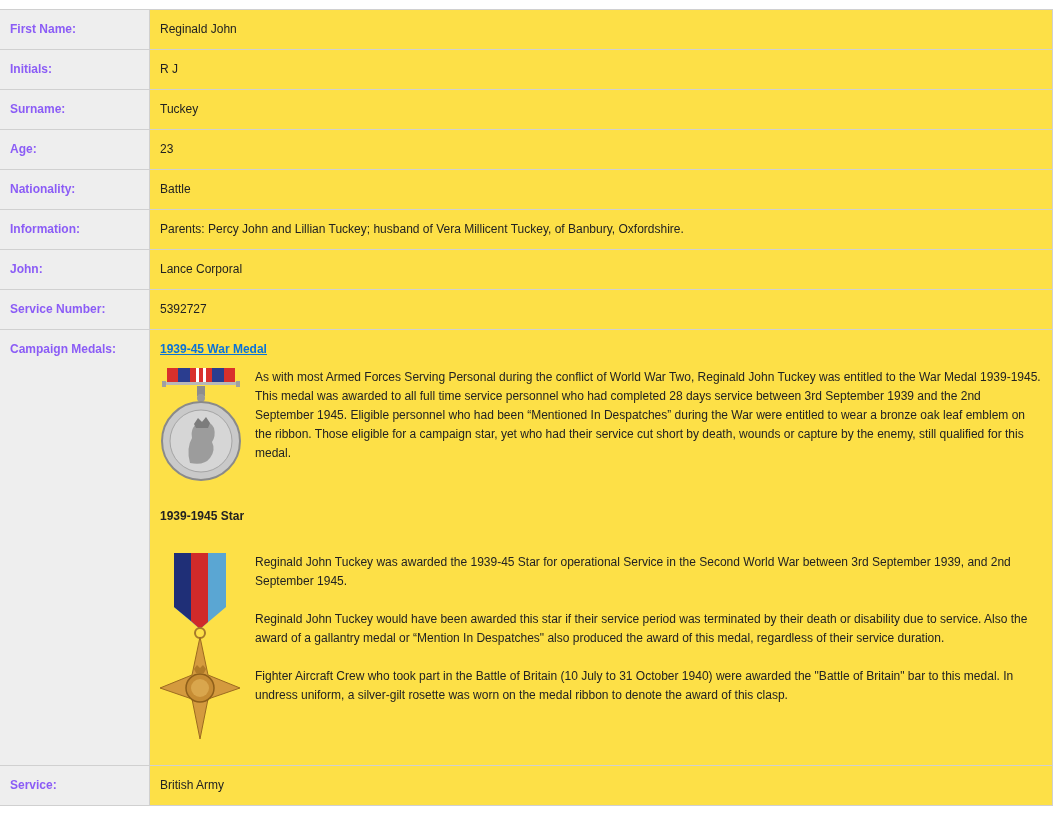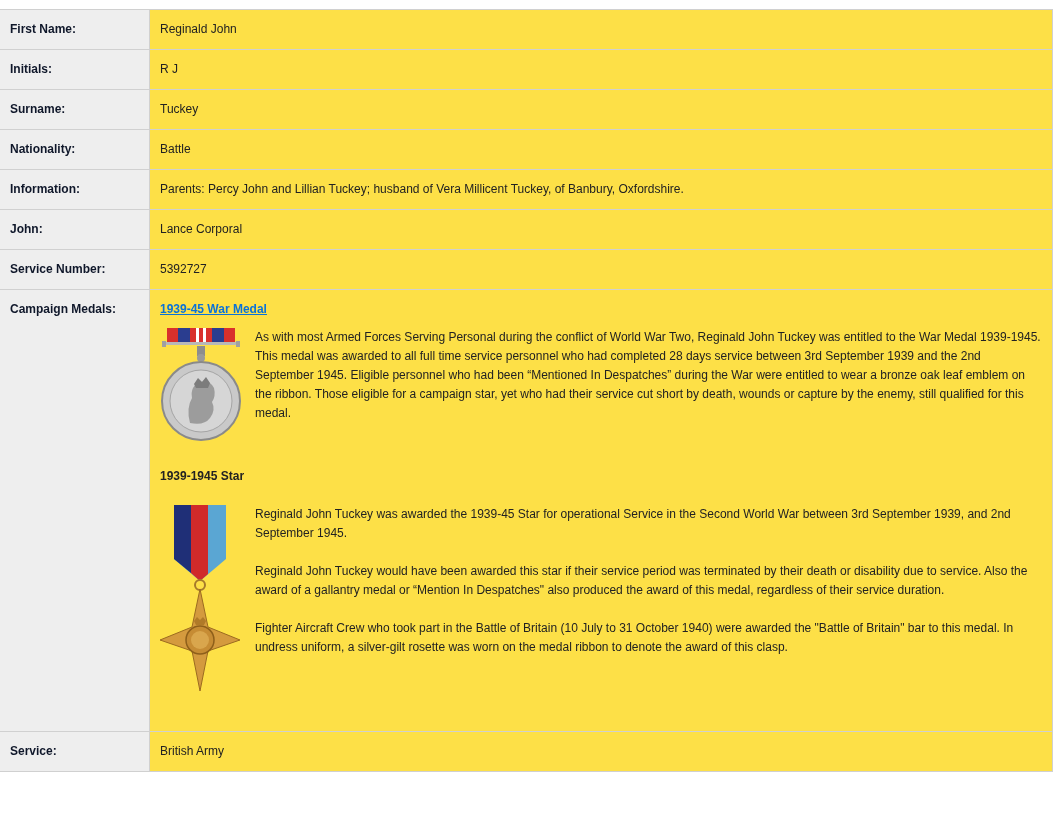--- a/index.html
+++ b/index.html
@@ -19,21 +19,21 @@
       border-bottom: 1px solid #d0d0d0;
       vertical-align: top;
       line-height: 19px;
     }
     td.label {
       width: 139px;
       background: #eeeeee;
       font-weight: bold;
       padding: 10px 0 10px 10px;
       border-right: 1px solid #d0d0d0;
-      color: #0f172a;
+      color: #8b5cf6;
     }
     td.value {
       padding: 10px 10px 10px 10px;
       background: #fde047;
       color: #222222;
     }
     tr.row { height: 40px; }
     tr.row td { height: 19px; }
     a.medal-link {
       color: #0a72d8; font-weight: bold; text-decoration: underline;
@@ -57,38 +57,42 @@
     </tr>
     <tr class="row">
       <td class="label">Initials:</td>
       <td class="value">R J</td>
     </tr>
     <tr class="row">
       <td class="label">Surname:</td>
       <td class="value">Tuckey</td>
     </tr>
     <tr class="row">
+      <td class="label">Age:</td>
+      <td class="value">23</td>
+    </tr>
+    <tr class="row">
       <td class="label">Nationality:</td>
       <td class="value">Battle</td>
     </tr>
     <tr class="row">
       <td class="label">Information:</td>
       <td class="value">Parents: Percy John and Lillian Tuckey; husband of Vera Millicent Tuckey, of Banbury, Oxfordshire.</td>
     </tr>
     <tr class="row">
       <td class="label">John:</td>
       <td class="value">Lance Corporal</td>
     </tr>
     <tr class="row">
       <td class="label">Service Number:</td>
       <td class="value">5392727</td>
     </tr>
     <tr>
       <td class="label">Campaign Medals:</td>
-      <td class="value" style="padding-bottom:34px;">
+      <td class="value" style="padding-bottom:20px;">
         <a class="medal-link">1939-45 War Medal</a>
 
         <div class="medal-block" style="margin-top:9px;">
           <div class="medal-img">
             <svg width="82" height="118" viewBox="0 0 82 118" xmlns="http://www.w3.org/2000/svg">
 
               <rect x="4" y="14" width="76" height="3" fill="#b8b8b8"></rect>
               <rect x="2" y="13" width="4" height="6" fill="#a0a0a0"></rect>
               <rect x="76" y="13" width="4" height="6" fill="#a0a0a0"></rect>
 
@@ -107,21 +111,21 @@
               <path d="M34 56 L38 50 L42 54 L46 49 L50 55 L48 60 L36 60 Z" fill="#7c7c7c"></path>
             </svg>
           </div>
           <div class="medal-text">
             <p>As with most Armed Forces Serving Personal during the conflict of World War Two, Reginald John Tuckey was entitled to the War Medal 1939-1945. This medal was awarded to all full time service personnel who had completed 28 days service between 3rd September 1939 and the 2nd September 1945. Eligible personnel who had been “Mentioned In Despatches” during the War were entitled to wear a bronze oak leaf emblem on the ribbon. Those eligible for a campaign star, yet who had their service cut short by death, wounds or capture by the enemy, still qualified for this medal.</p>
           </div>
         </div>
 
         <div class="star-title" style="margin-top:15px;">1939-1945 Star</div>
 
-        <div class="medal-block" style="margin-top:19px;">
+        <div class="medal-block" style="margin-top:27px;">
           <div class="medal-img">
             <svg width="82" height="186" viewBox="0 0 82 186" xmlns="http://www.w3.org/2000/svg">
 
               <path d="M14 0 L66 0 L66 54 L40 76 L14 54 Z" fill="#5aa6d3"></path>
               <path d="M14 0 L31 0 L31 68 L14 54 Z" fill="#1f2f77"></path>
               <path d="M31 0 L48 0 L48 69 L40 76 L31 68 Z" fill="#d02a2a"></path>
 
               <circle cx="40" cy="80" r="5" fill="none" stroke="#a67a2b" stroke-width="2"></circle>
 
               <path d="M40 84 L48 122 L80 135 L48 146 L40 186 L32 146 L0 135 L32 122 Z" fill="#d49a3e" stroke="#9c6b20" stroke-width="1"></path>

